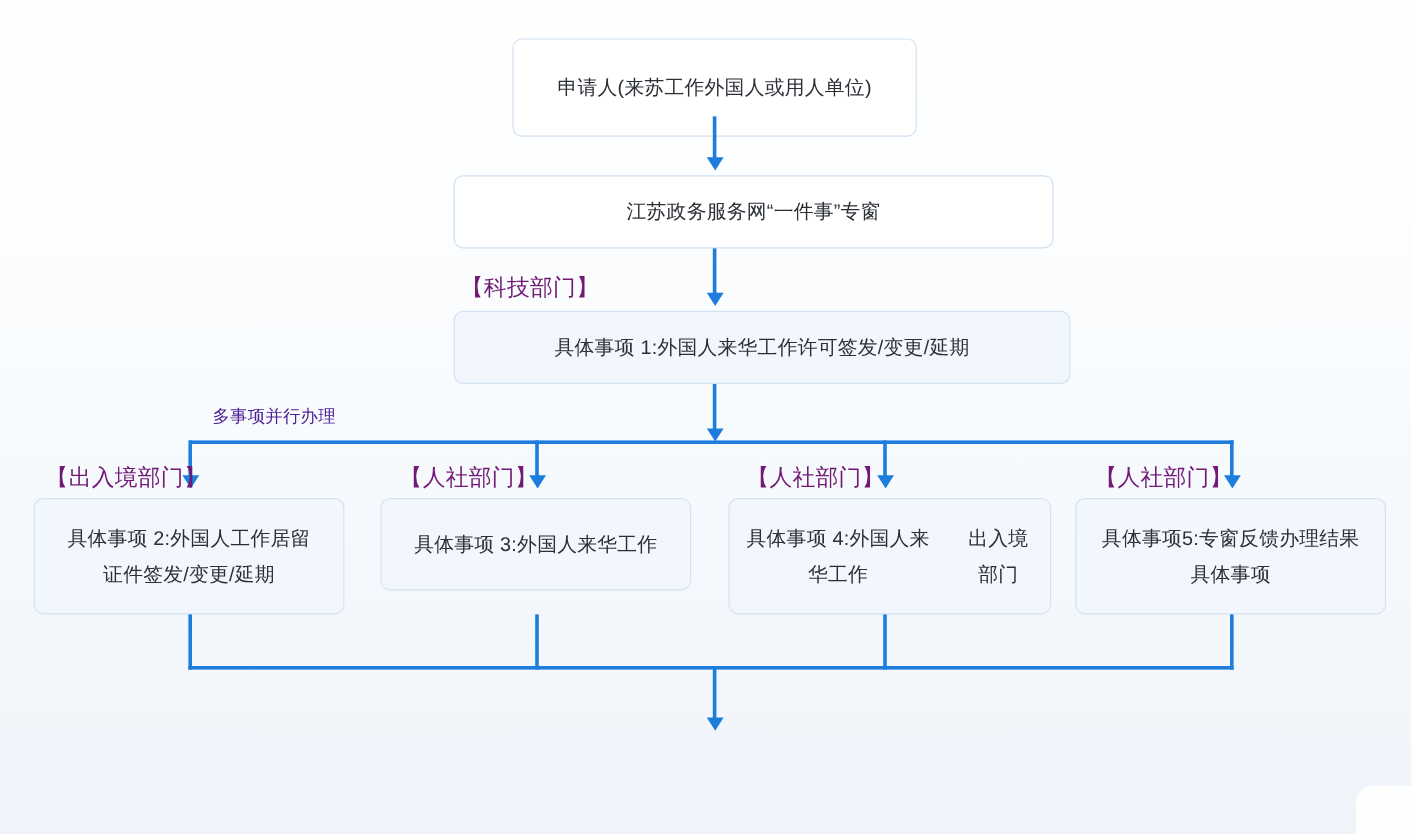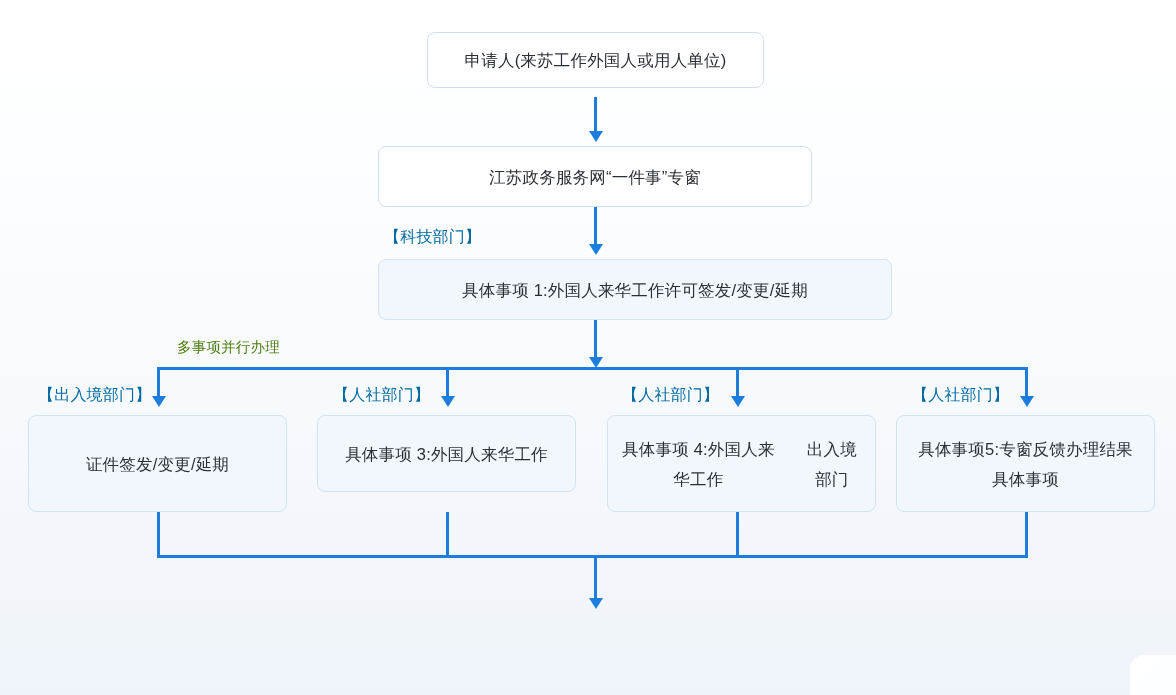--- a/index.html
+++ b/index.html
@@ -47,29 +47,29 @@
     letter-spacing: 0.2px;
   }
   .node.tinted {
     background: #f2f7fd;
     border-color: #d3e3f4;
   }
   .node .txt { display: block; padding: 0 10px; }
 
   .dept-label {
     position: absolute;
-    font-size: 16px;
-    color: #0369a1;
+    font-size: 19px;
+    color: #701a75;
     white-space: nowrap;
     letter-spacing: 0.2px;
   }
   .note-label {
     position: absolute;
     font-size: 14.5px;
-    color: #4d7c0f;
+    color: #4c1d95;
     white-space: nowrap;
     letter-spacing: 0.2px;
   }
 
   
   .vline {
     position: absolute;
     width: 3px;
     background: #1c7ddc;
   }
@@ -87,28 +87,28 @@
     border-top: 11px solid #1c7ddc;
   }
 </style>
 </head>
 <body>
 
 <div id="canvas">
 
   <div class="corner-panel"></div>
 
-  <div class="node" style="left:427px; top:32px; width:337px; height:56px;text-align:center;">
+  <div class="node" style="left:427px; top:32px; width:337px; height:82px;text-align:center;">
     <span class="txt">申请人(来苏工作外国人或用人单位)</span>
   </div>
 
   <div class="vline" style="left:594px; top:97px; height:37px;"></div>
   <div class="arrowhead" style="left:588.5px; top:131px;"></div>
 
-  <div class="node" style="left:378px; top:146px; width:434px; height:61px;">
+  <div class="node" style="left:378px; top:146px; width:500px; height:61px;">
     <span class="txt">江苏政务服务网“一件事”专窗</span>
   </div>
 
   <div class="dept-label" style="left:384px; top:227px;">【科技部门】</div>
 
   <div class="vline" style="left:594px; top:207px; height:40px;"></div>
   <div class="arrowhead" style="left:588.5px; top:244px;"></div>
 
   <div class="node tinted" style="left:378px; top:259px; width:514px; height:61px;">
     <span class="txt">具体事项 1:外国人来华工作许可签发/变更/延期</span>
@@ -132,20 +132,21 @@
 
   <div class="vline" style="left:1025px; top:367px; height:31px;"></div>
   <div class="arrowhead" style="left:1019.5px; top:396px;"></div>
 
   <div class="dept-label" style="left:38px; top:385px;">【出入境部门】</div>
   <div class="dept-label" style="left:333px; top:385px;">【人社部门】</div>
   <div class="dept-label" style="left:622px; top:385px;">【人社部门】</div>
   <div class="dept-label" style="left:912px; top:385px;">【人社部门】</div>
 
   <div class="node tinted" style="left:28px; top:415px; width:259px; height:97px; flex-direction:column; line-height:30px;">
+    <span class="txt">具体事项 2:外国人工作居留</span>
     <span class="txt">证件签发/变更/延期</span>
   </div>
 
   <div class="node tinted" style="left:317px; top:415px; width:259px; height:77px; flex-direction:column; line-height:30px;">
     <span class="txt">具体事项 3:外国人来华工作</span>
   </div>
 
   <div class="node tinted" style="left:607px; top:415px; width:269px; height:97px; line-height:30px;">
     <span class="txt">具体事项 4:外国人来华工作</span>
     <span class="txt">出入境部门</span>

